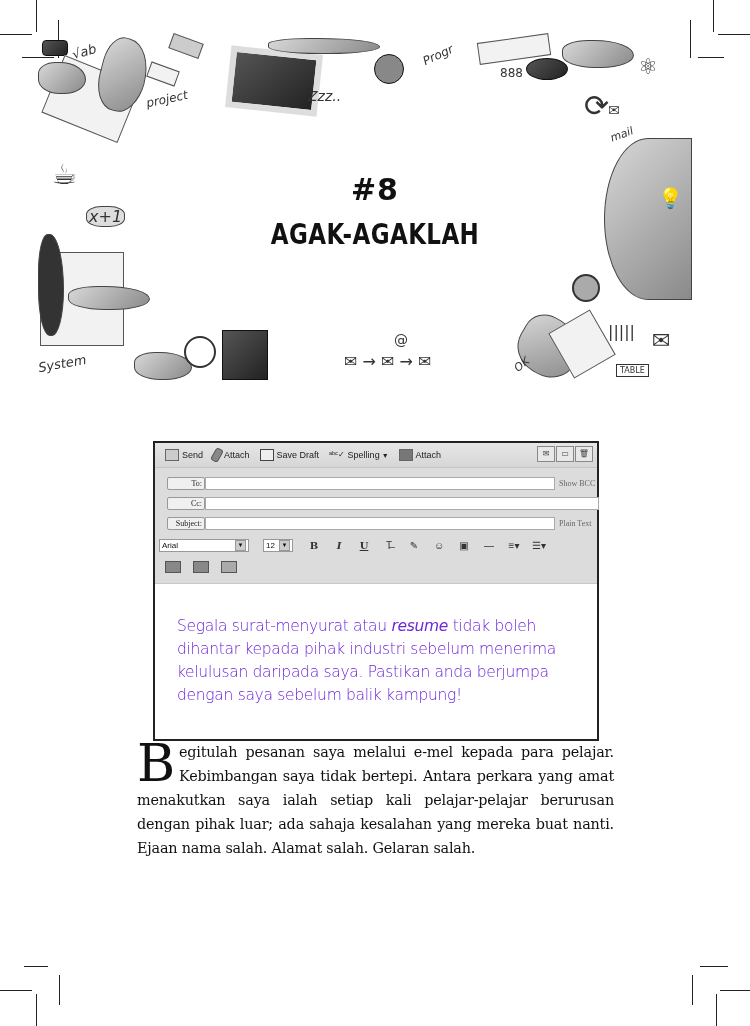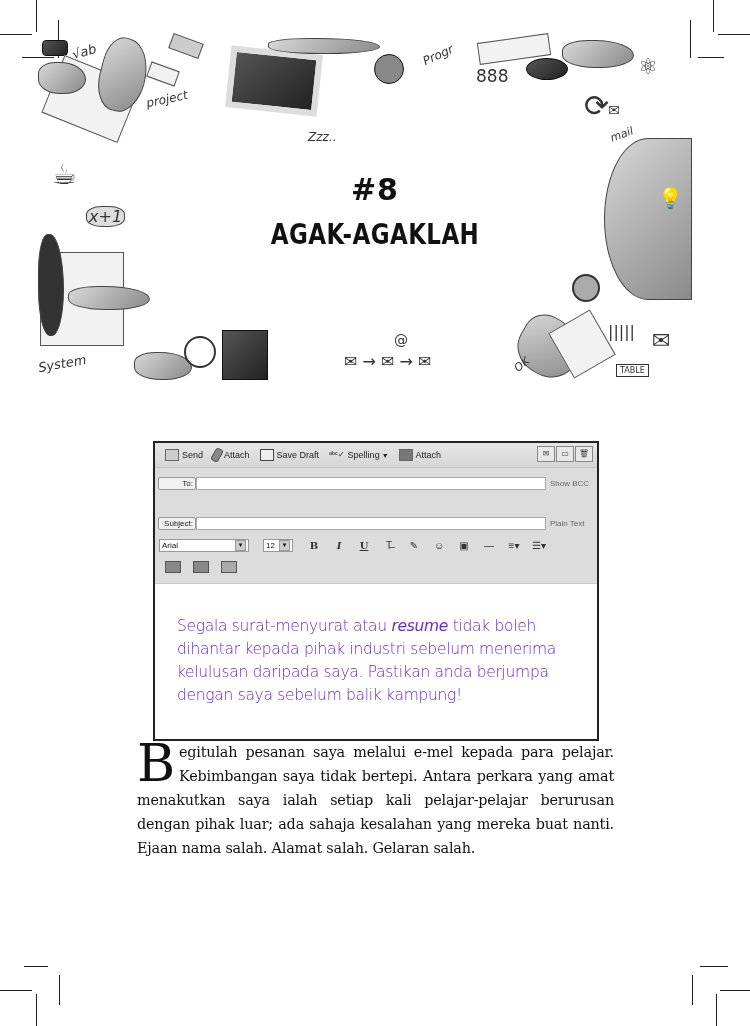--- a/index.html
+++ b/index.html
@@ -27,21 +27,21 @@
   .ico { display:inline-block; width:12px; height:10px; margin-right:3px; border:1px solid #666; background:#bbb; }
   .ico.send { background:#ccc; }
   .ico.attach { width:6px; height:12px; border-radius:3px; background:#888; border-color:#555; transform:rotate(30deg); }
   .ico.draft { background:#eee; border-color:#444; }
   .ico.spell { border:none; background:none; font-size:8px; width:auto; }
   .ico.cancel { background:#777; }
   .caret { font-size:7px; margin-left:2px; }
   .tright { position:absolute; right:4px; top:3px; display:flex; }
   .tright div { width:16px; height:14px; border:1px solid #888; background:#e8e8e8; margin-left:1px; font-size:8px; text-align:center; line-height:14px; color:#444; }
 
-  .frow { position:absolute; left:3px; height:15px; display:flex; align-items:center; font-family:Liberation Sans, sans-serif; font-size:8px; }
+  .frow { position:absolute; left:12px; height:15px; display:flex; align-items:center; font-family:Liberation Serif, serif; font-size:8px; }
   .flabel { width:38px; height:13px; border:1px solid #999; background:#f0f0f0; text-align:right; padding-right:2px; box-sizing:border-box; line-height:12px; color:#222; border-radius:2px; }
   .finput { height:13px; border:1px solid #aaa; background:#fff; box-sizing:border-box; }
   .flink { font-size:8px; color:#666; margin-left:4px; }
 
   .fmt { position:absolute; left:4px; top:96px; display:flex; align-items:center; font-family:"Liberation Sans", sans-serif; font-size:8px; }
   .sel { height:13px; border:1px solid #999; background:#fff; display:flex; align-items:center; justify-content:space-between; padding:0 2px; box-sizing:border-box; margin-right:14px; }
   .sel .arr { width:9px; height:9px; background:#ccc; border:1px solid #999; font-size:6px; line-height:9px; text-align:center; }
   .fb { width:14px; margin-right:11px; text-align:center; font-size:10px; color:#333; cursor:pointer; }
   .fmt2 { position:absolute; left:10px; top:118px; display:flex; }
   .fmt2 span { width:14px; height:10px; margin-right:12px; background:#888; border:1px solid #555; display:inline-block; }
@@ -76,24 +76,24 @@
   <div class="dark" style="left:4px;top:2px;width:24px;height:14px;border-radius:4px;"></div>
   <div class="doodle" style="left:34px;top:6px;font-size:13px;transform:rotate(-15deg);">√ab</div>
   <div class="paper" style="left:12px;top:30px;width:80px;height:60px;transform:rotate(22deg);"></div>
   <div class="hand" style="left:0;top:24px;width:46px;height:30px;"></div>
   <div class="hand" style="left:62px;top:0;width:44px;height:72px;transform:rotate(15deg);"></div>
   <div class="paper" style="left:110px;top:28px;width:28px;height:14px;transform:rotate(20deg);"></div>
   <div class="paper" style="left:132px;top:0;width:30px;height:14px;transform:rotate(20deg);background:#ccc;"></div>
   <div class="doodle" style="left:108px;top:54px;font-size:12px;transform:rotate(-12deg);">project</div>
   <div class="dark" style="left:190px;top:12px;width:80px;height:50px;transform:rotate(6deg);border:6px solid #ddd;"></div>
   <div class="hand" style="left:230px;top:0;width:110px;height:14px;"></div>
-  <div class="doodle" style="left:270px;top:50px;font-size:12px;margin-top:42px;">Zzz..</div>
+  <div class="doodle" style="left:270px;top:50px;font-size:14px;">Zzz..</div>
   <div class="dark" style="left:336px;top:16px;width:28px;height:28px;border-radius:50%;background:#888;"></div>
   <div class="doodle" style="left:384px;top:10px;font-size:12px;transform:rotate(-25deg);">Progr</div>
-  <div class="doodle" style="left:438px;top:28px;font-size:17px;font-style:normal;">888</div>
+  <div class="doodle" style="left:462px;top:28px;font-size:12px;font-style:normal;">888</div>
   <div class="paper" style="left:440px;top:0;width:70px;height:20px;transform:rotate(-8deg);"></div>
   <div class="dark" style="left:488px;top:20px;width:40px;height:20px;border-radius:50%;"></div>
   <div class="hand" style="left:524px;top:2px;width:70px;height:26px;"></div>
   <div class="doodle" style="left:600px;top:16px;font-size:22px;font-style:normal;">⚛</div>
   <div class="doodle" style="left:546px;top:50px;font-size:30px;font-style:normal;">⟳</div>
   <div class="doodle" style="left:570px;top:64px;font-size:14px;font-style:normal;">✉</div>
   <div class="doodle" style="left:572px;top:90px;font-size:11px;transform:rotate(-20deg);">mail</div>
   <div class="hand" style="left:566px;top:100px;width:86px;height:160px;border-radius:50% 0 0 50%;"></div>
   <div class="doodle" style="left:14px;top:120px;font-size:28px;font-style:normal;">☕</div>
   <div class="doodle" style="left:48px;top:168px;font-size:16px;background:#ddd;border:1px solid #444;border-radius:40%;padding:0 2px;">x+1</div>
@@ -148,20 +148,24 @@
         <div>▭</div>
         <div>🗑</div>
       </div>
     </div>
 
     <div class="frow" style="top:33px;">
       <div class="flabel">To:</div>
       <div class="finput" style="width:350px;"></div>
       <span class="flink">Show BCC</span>
     </div>
+    <div class="frow" style="top:53px;">
+      <div class="flabel">Cc:</div>
+      <div class="finput" style="width:394px;"></div>
+    </div>
     <div class="frow" style="top:73px;">
       <div class="flabel">Subject:</div>
       <div class="finput" style="width:350px;"></div>
       <span class="flink">Plain Text</span>
     </div>
 
     <div class="fmt">
       <div class="sel" style="width:90px;">
           <span>Arial</span>
           <span class="arr">▼</span>

